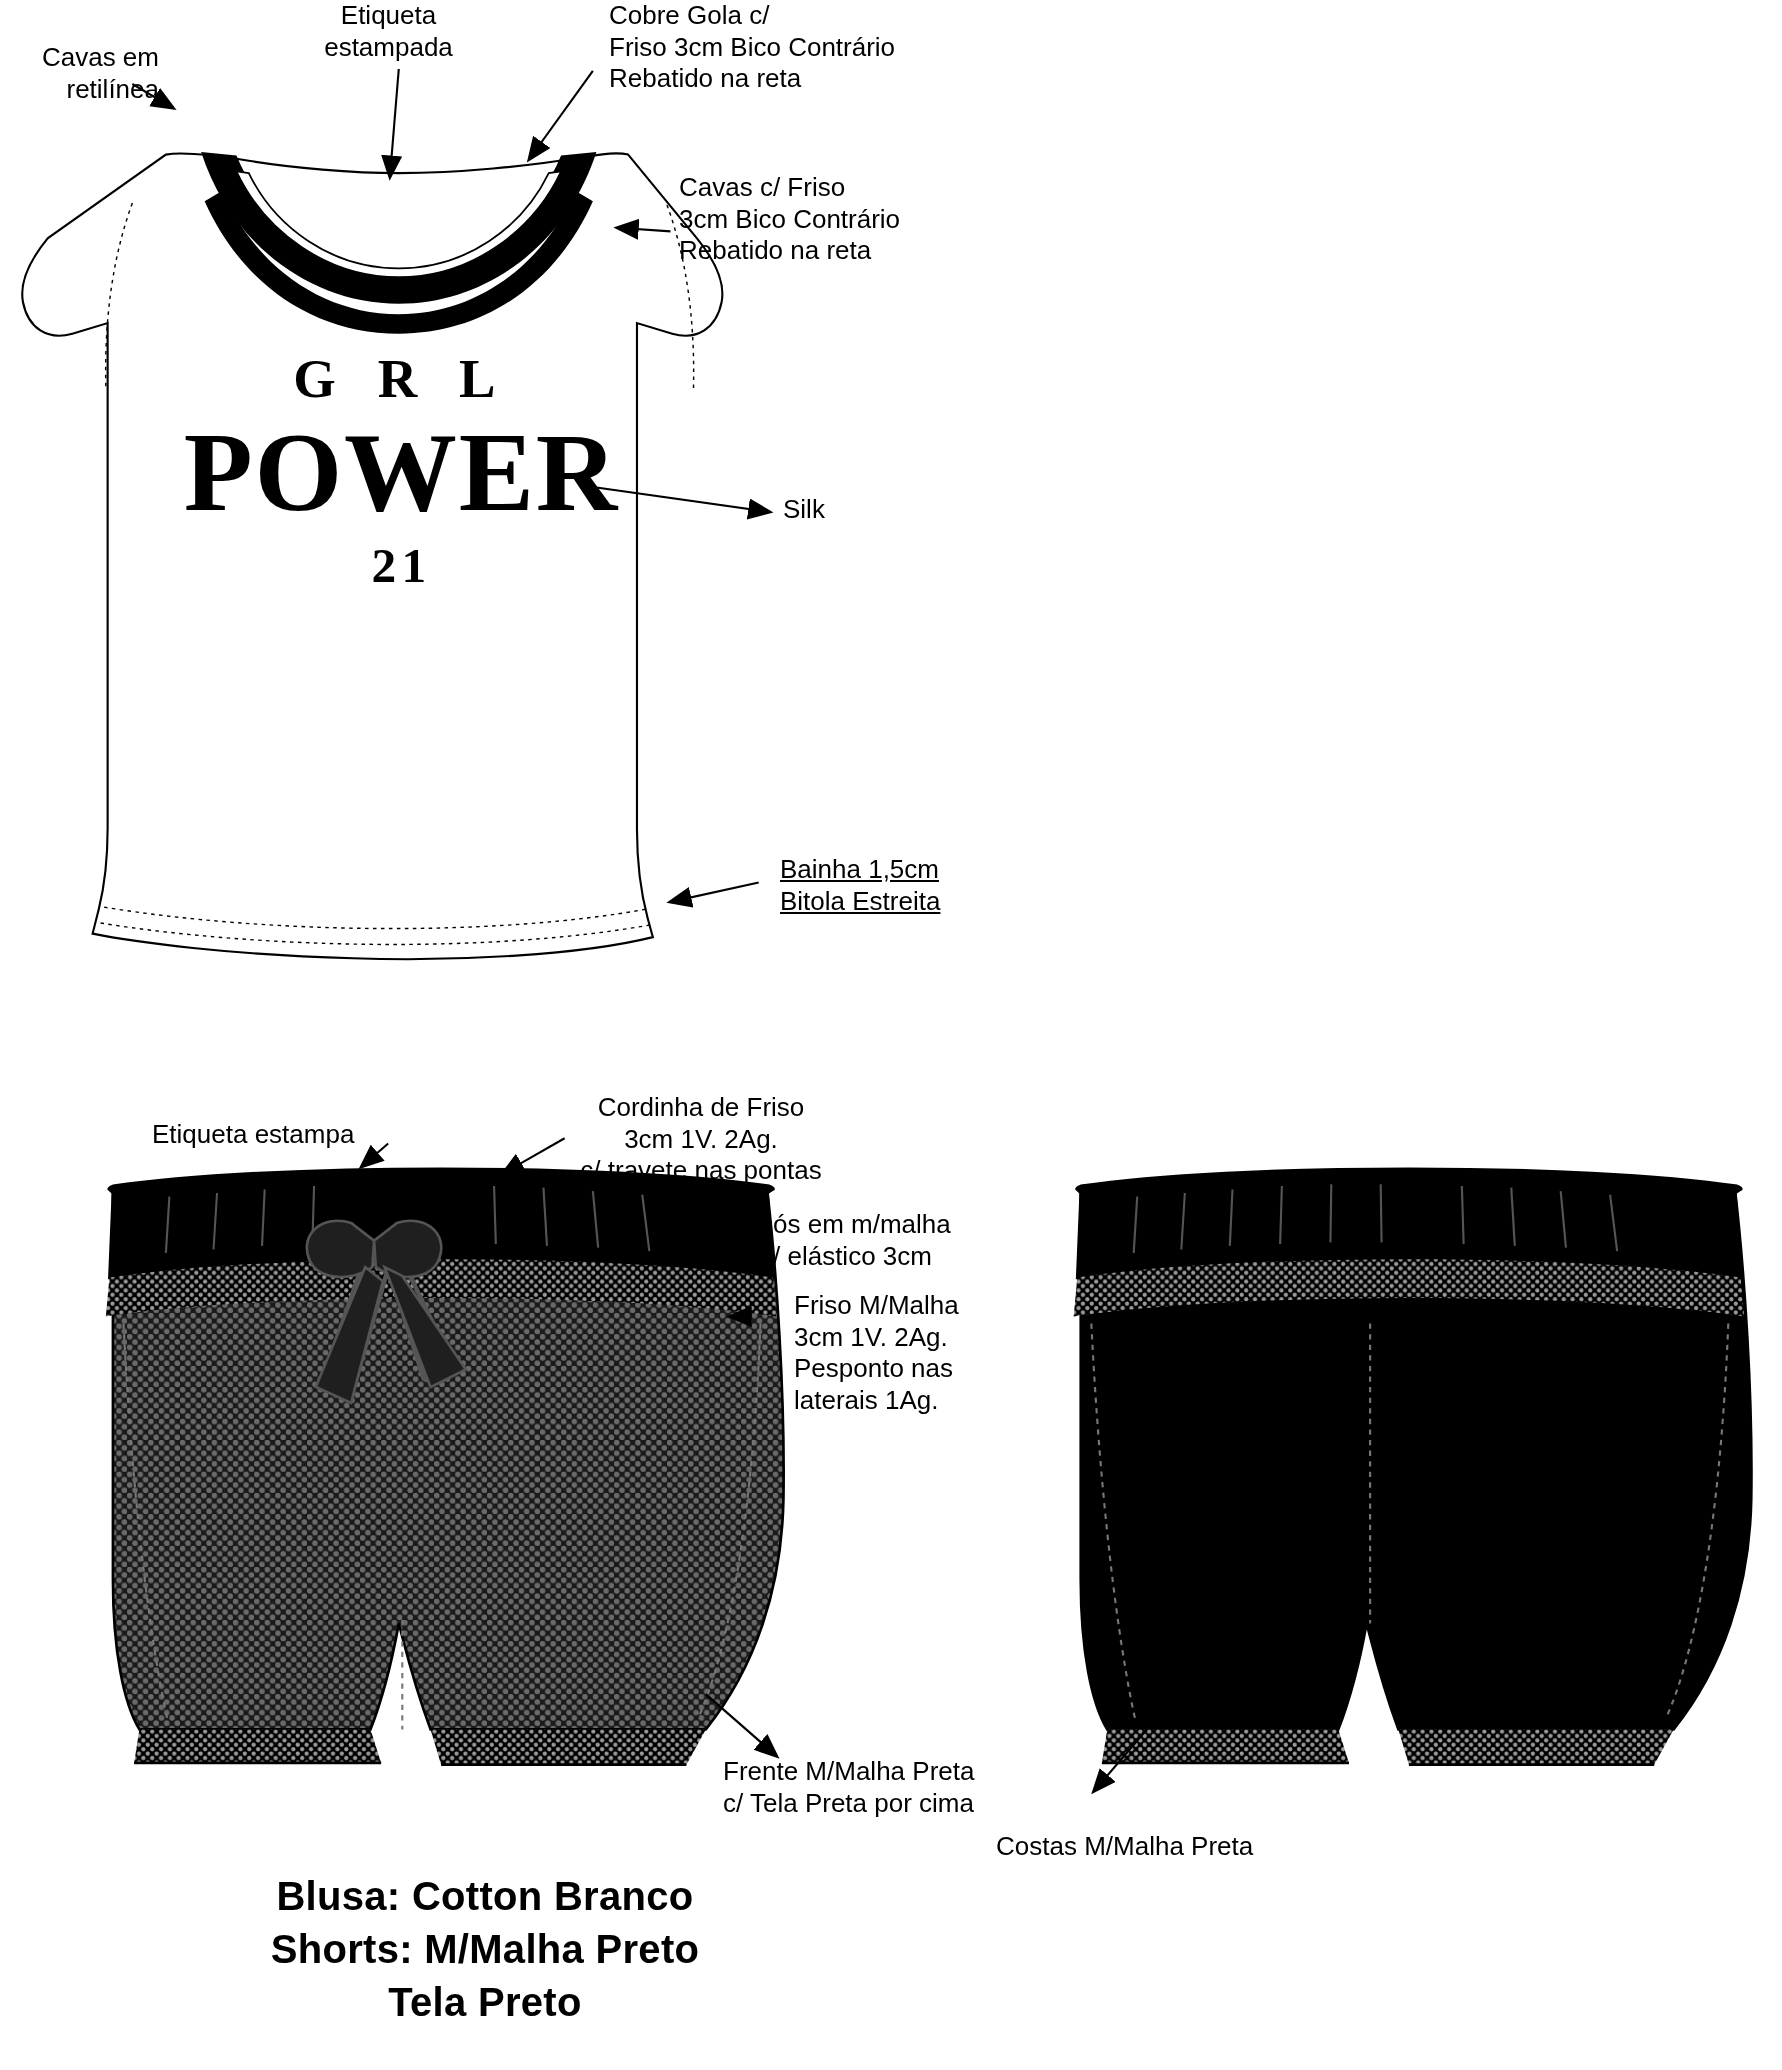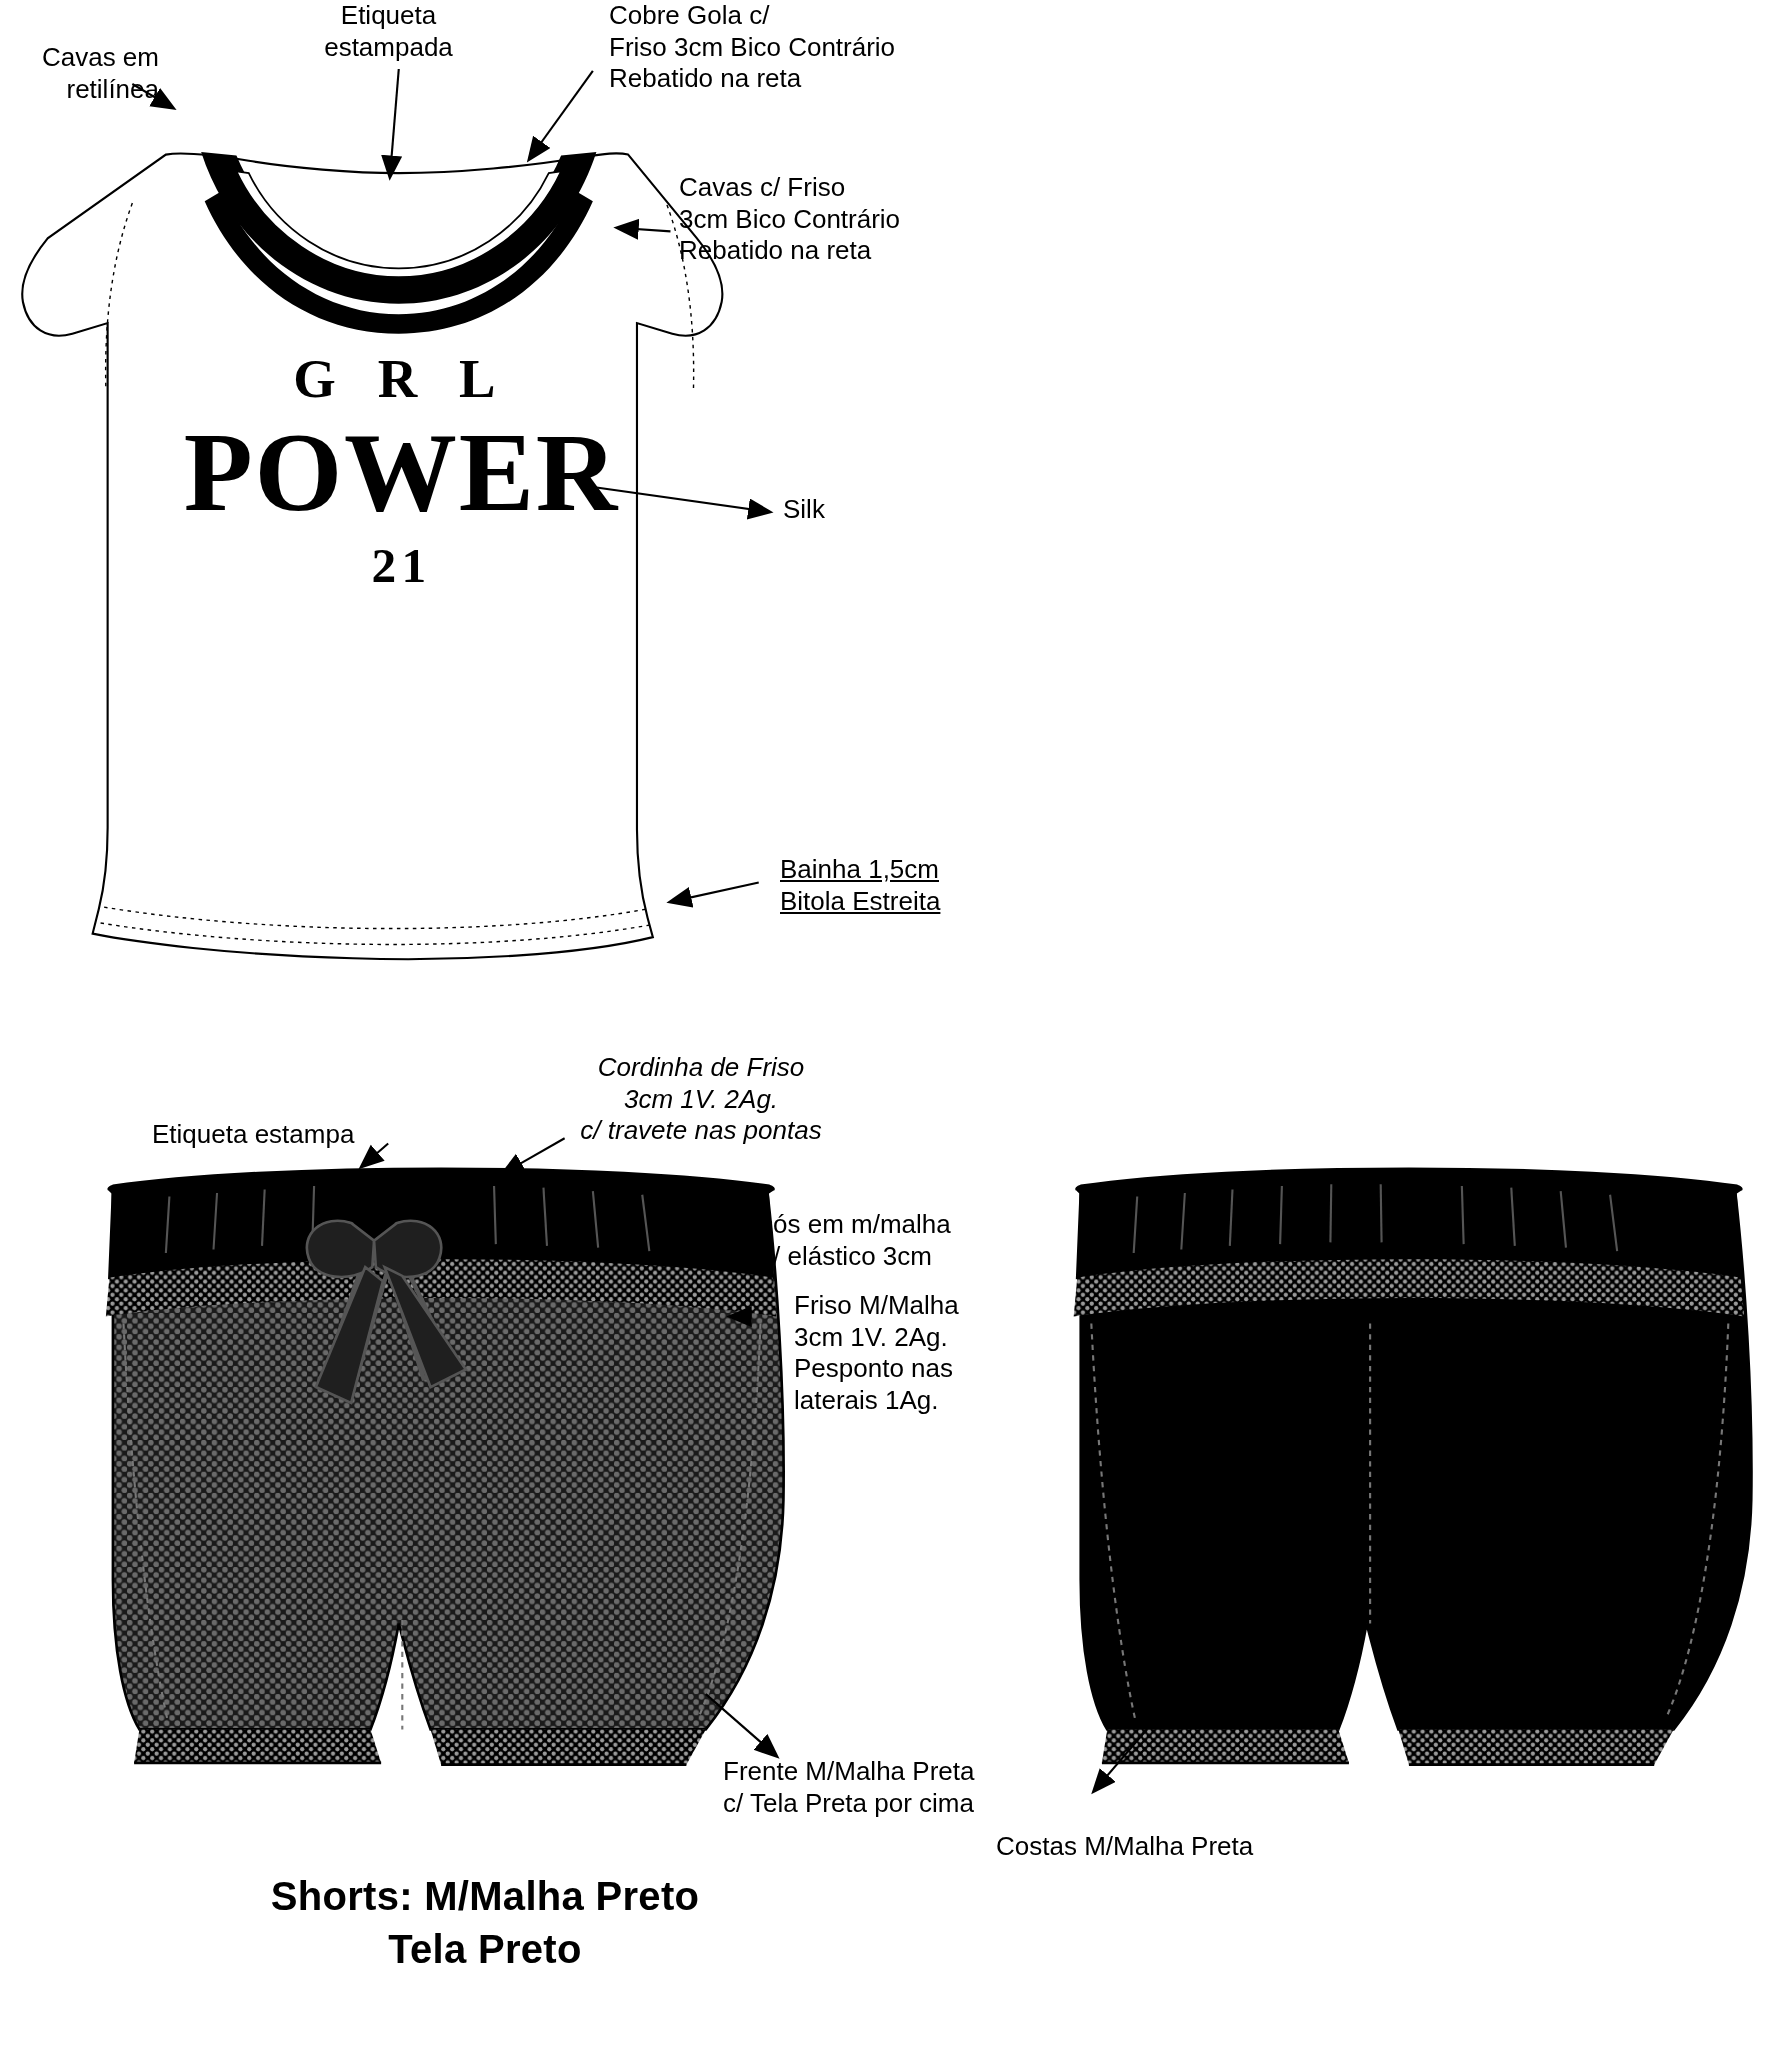--- a/index.html
+++ b/index.html
@@ -236,36 +236,37 @@
 3cm Bico Contrário
 Rebatido na reta</div>
 
   <div class="ann l" style="left:783px; top:494px; width:176px;">Silk</div>
 
   <div class="ann l" style="left:780px; top:854px; width:265px;text-decoration:underline;">Bainha 1,5cm
 Bitola Estreita</div>
 
   <div class="ann l" style="left:152px; top:1119px; width:291px;">Etiqueta estampa</div>
 
-  <div class="ann c" style="left:529px; top:1052px; width:344px;font-style:italic;">Cordinha de Friso
+  <div class="ann c" style="left:529px; top:1092px; width:344px;">Cordinha de Friso
 3cm 1V. 2Ag.
 c/ travete nas pontas</div>
 
   <div class="ann l" style="left:760px; top:1209px; width:282px;">cós em m/malha
 c/ elástico 3cm</div>
 
   <div class="ann l" style="left:794px; top:1290px; width:265px;">Friso M/Malha
 3cm 1V. 2Ag.
 Pesponto nas
 laterais 1Ag.</div>
 
   <div class="ann l" style="left:723px; top:1756px; width:371px;">Frente M/Malha Preta
 c/ Tela Preta por cima</div>
 
   <div class="ann l" style="left:996px; top:1801px; width:371px;margin-top:30px;">Costas M/Malha Preta</div>
 
   <div class="specs">
+    <div>Blusa: Cotton Branco</div>
     <div>Shorts: M/Malha Preto</div>
     <div>Tela Preto</div>
   </div>
 
 </div>
 
 
 </body></html>

